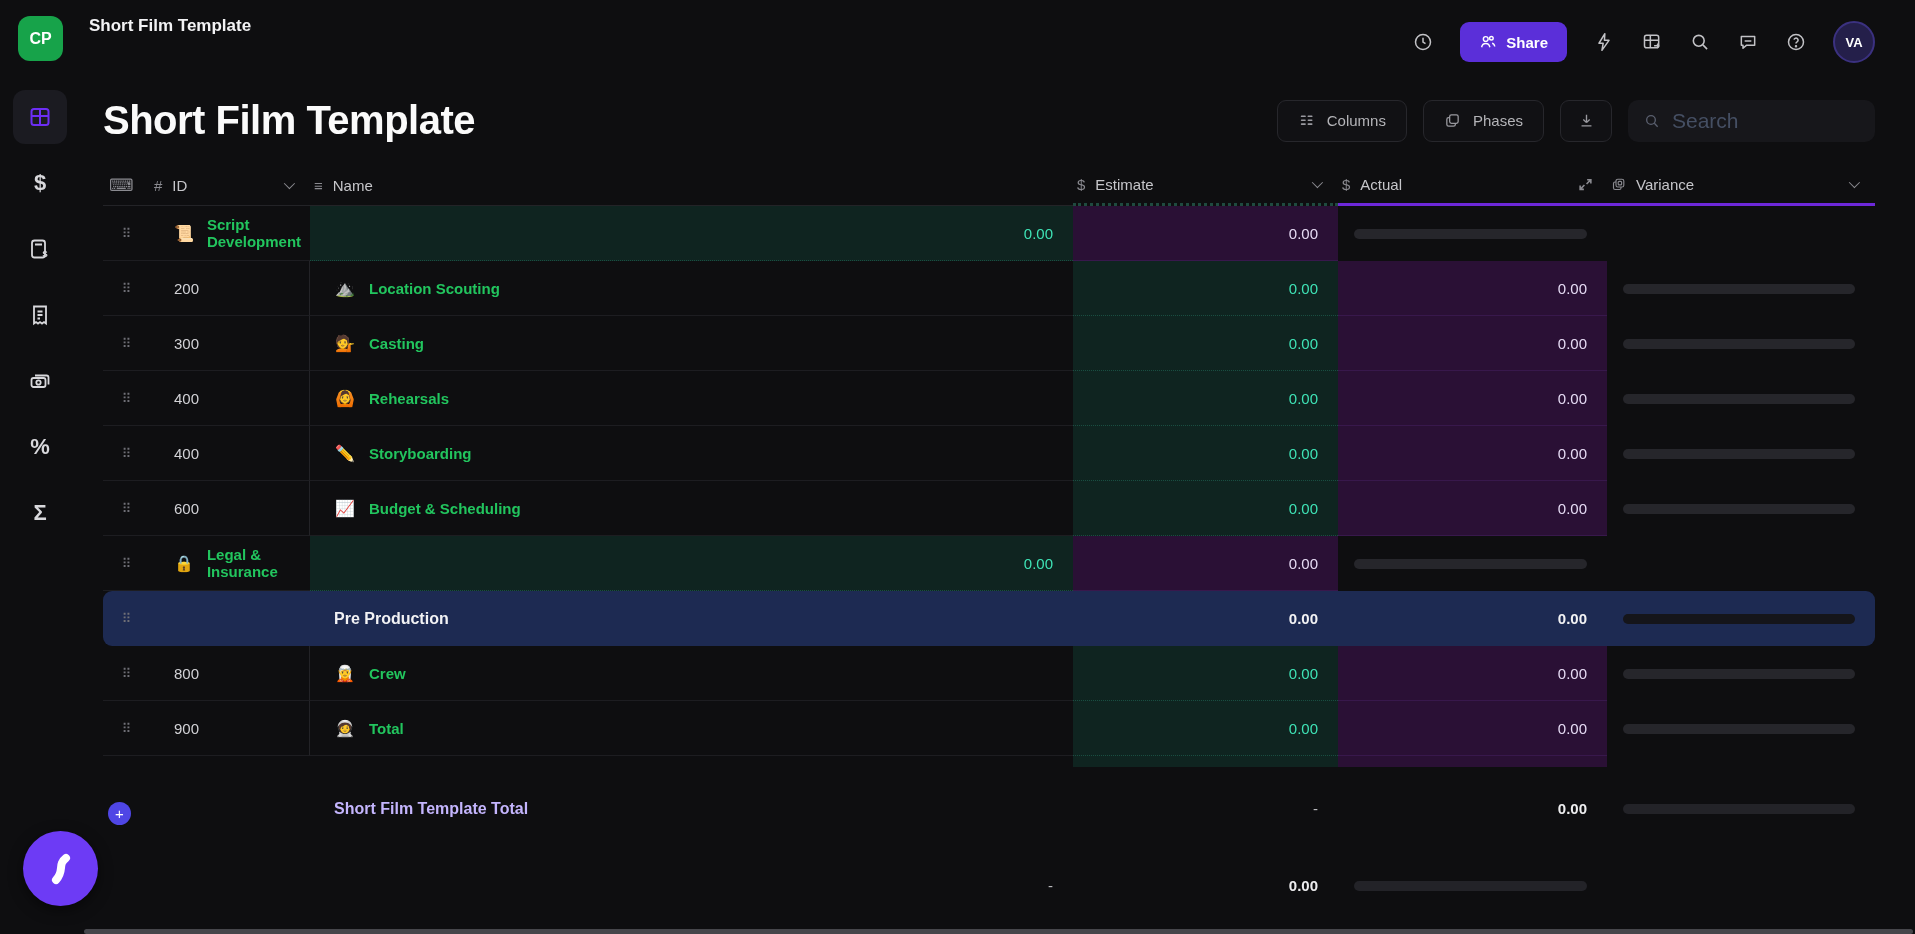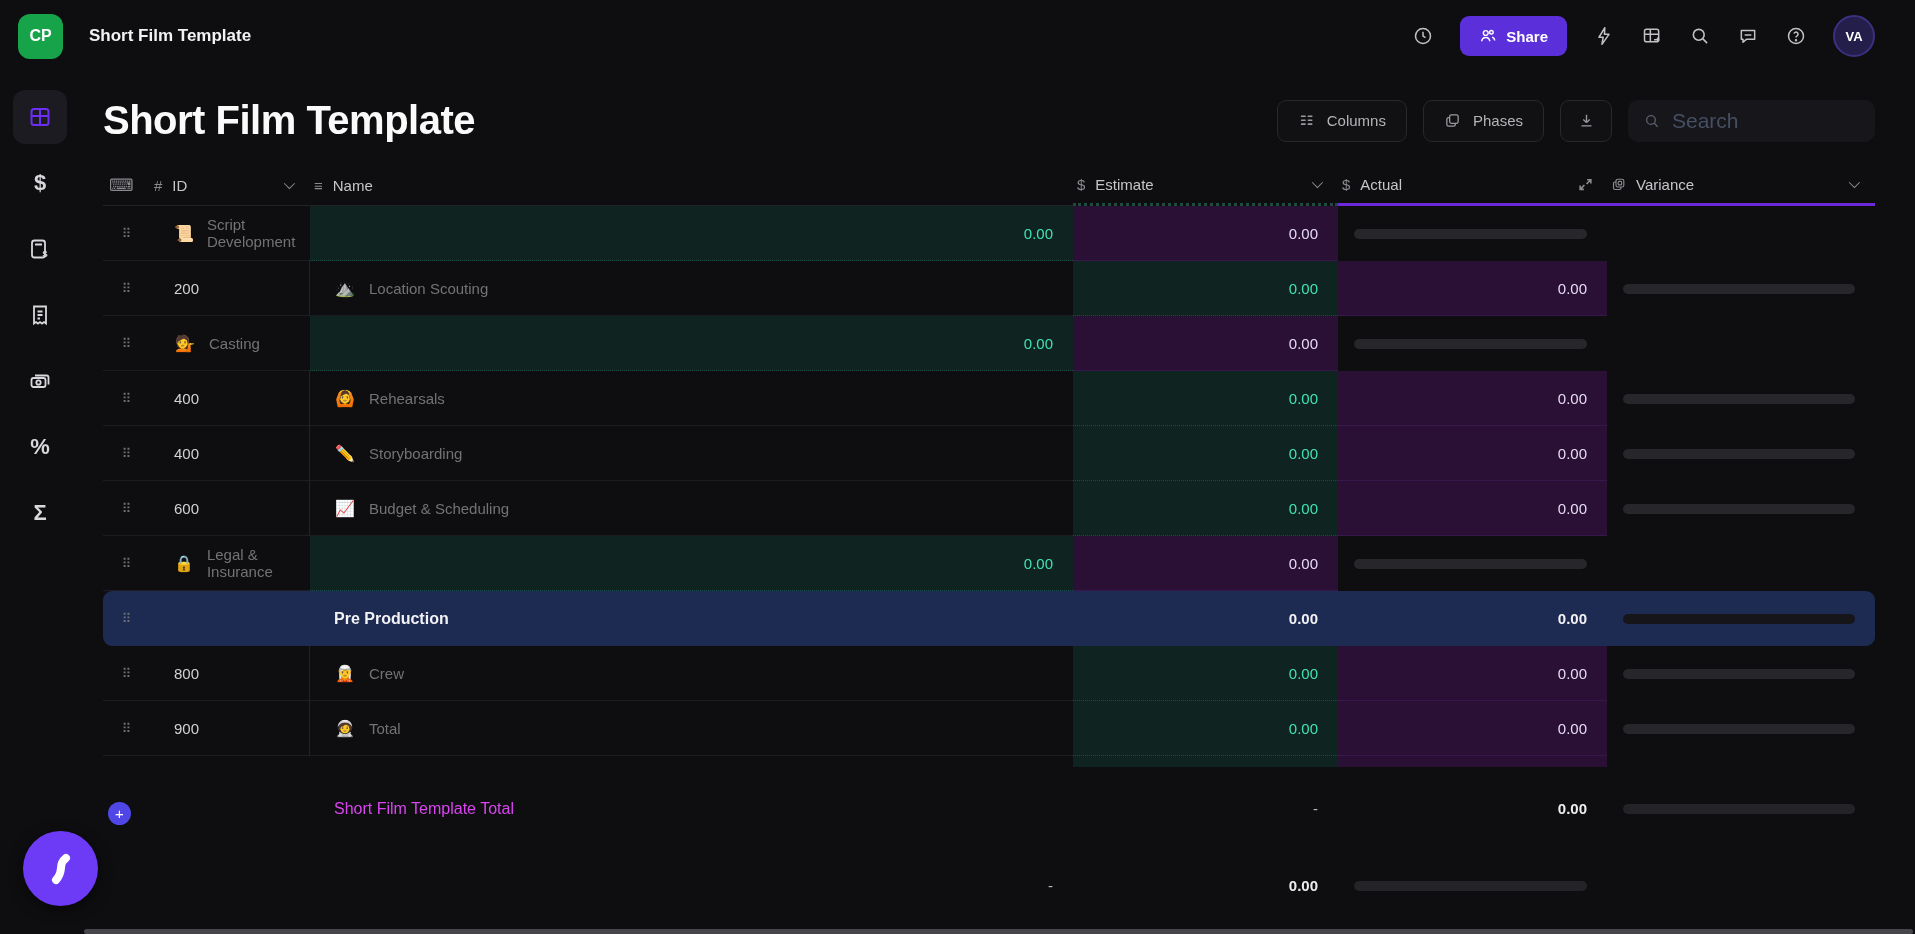--- a/index.html
+++ b/index.html
@@ -1,21 +1,21 @@
 <!DOCTYPE html>
 <html><head>
 <meta charset="utf-8">
 <style>
   * { box-sizing: border-box; margin: 0; padding: 0; }
   html,body { background:#060608; }
   body { font-family:"Liberation Sans", sans-serif; }
   .app { position:relative; width:1915px; height:934px; background:#0e0e10; overflow:hidden; }
 
   
-  .topbar { height:68px; display:flex; align-items:center; padding:4px 40px 0 18px; }
+  .topbar { height:68px; display:flex; padding:16px 40px 0 18px; }
   .ws-badge { width:45px; height:45px; border-radius:12px; background:#17a34a; color:#fff;
     display:flex; align-items:center; justify-content:center; font-weight:bold; font-size:16px; }
   .top-title { margin-left:26px; color:#f2f2f4; font-weight:bold; font-size:17px; }
   .top-right { margin-left:auto; display:flex; align-items:center; gap:26px; }
   .tb-icon { width:22px; height:22px; color:#c2c2c6; display:flex; align-items:center; justify-content:center; cursor:pointer; }
   .tb-icon svg { width:20px; height:20px; }
   .share-btn { display:flex; align-items:center; gap:9px; height:40px; padding:0 19px; border-radius:9px;
     background:#5b2fd9; color:#fff; font-size:15px; font-weight:bold; border:none; cursor:pointer; }
   .share-btn svg { width:18px; height:18px; }
   .avatar { width:42px; height:42px; border-radius:50%; background:#241f4a; border:2px solid #3b3180;
@@ -58,21 +58,21 @@
   .th-est { border-bottom:3px dotted #1f4a3f; }
   .th-act, .th-var { border-bottom:3px solid #6d28d9; }
   .th-handle { color:#8a8a90; font-size:17px; padding-left:6px; border-bottom:1px solid #232327; display:flex; align-items:center; }
 
   .trow { height:55px; }
   .cell { display:flex; align-items:center; font-size:15px; color:#d6d6da; }
   .c-handle { justify-content:center; color:#6f6f76; font-size:13px; cursor:grab; border-bottom:1px solid #1d1d21; }
   .c-id { padding-left:24px; border-bottom:1px solid #1d1d21; border-right:1px solid #232327; color:#d2d2d6; }
   .c-name { padding-left:24px; gap:13px; border-bottom:1px solid #1d1d21; }
   .nicon { width:22px; font-size:16px; display:inline-flex; justify-content:center; }
-  .nlink { color:#737373; cursor:pointer; text-decoration:none; }
+  .nlink { color:#22c55e; cursor:pointer; text-decoration:none;font-weight:bold; }
   .c-est { justify-content:flex-end; padding-right:20px; background:#0f2420; color:#3fe3b6;
     border-bottom:1px dotted rgba(63,227,182,0.22); }
   .c-act { justify-content:flex-end; padding-right:20px; background:#2a1035; color:#e6dbf4;
     border-bottom:1px solid rgba(168,85,247,0.12); }
   .c-var { padding:0 20px 0 16px; }
   .pill { height:10px; border-radius:5px; background:#26262b; width:100%; }
 
   
   .group-row { background:#1d2a52; border-radius:9px; }
   .group-row .cell { border:none !important; background:transparent !important; }
@@ -80,21 +80,21 @@
   .group-row .c-est, .group-row .c-act { font-weight:bold; color:#f2f2f4; }
   .group-row .pill { background:#15151a; }
 
   
   .spacer-row { height:11px; }
   .spacer-row .cell { border:none; }
 
   
   .total-row { height:55px; margin-top:14px; }
   .total-row .cell { border:none; background:transparent; }
-  .t-label { padding-left:24px; font-weight:normal; font-size:16px; color:#d946ef; }
+  .t-label { padding-left:24px; font-weight:bold; font-size:16px; color:#c4b5fd; }
   .t-est { justify-content:flex-end; padding-right:20px; color:#b9b9bd; }
   .t-act { justify-content:flex-end; padding-right:20px; font-weight:bold; color:#ededef; font-size:15px; }
   .total-row .pill { background:#232328; }
   .grand { margin-top:22px; }
 
   
   .add-btn { position:absolute; left:108px; top:802px; width:23px; height:23px; border-radius:50%;
     background:#4f46e5; color:#fff; border:none; font-size:15px; line-height:1; cursor:pointer;
     display:flex; align-items:center; justify-content:center; }
   .fab { position:absolute; left:23px; top:831px; width:75px; height:75px; border-radius:50%;
@@ -318,20 +318,21 @@
                 <a class="nlink">Location Scouting</a>
               </div>
               <div class="cell c-est">0.00</div>
               <div class="cell c-act">0.00</div>
               <div class="cell c-var">
                 <div class="pill"></div>
               </div>
             </div>
             <div class="grid trow">
               <div class="cell c-handle">⠿</div>
+              <div class="cell c-id">300</div>
               <div class="cell c-name">
                 <span class="nicon">💁</span>
                 <a class="nlink">Casting</a>
               </div>
               <div class="cell c-est">0.00</div>
               <div class="cell c-act">0.00</div>
               <div class="cell c-var">
                 <div class="pill"></div>
               </div>
             </div>

